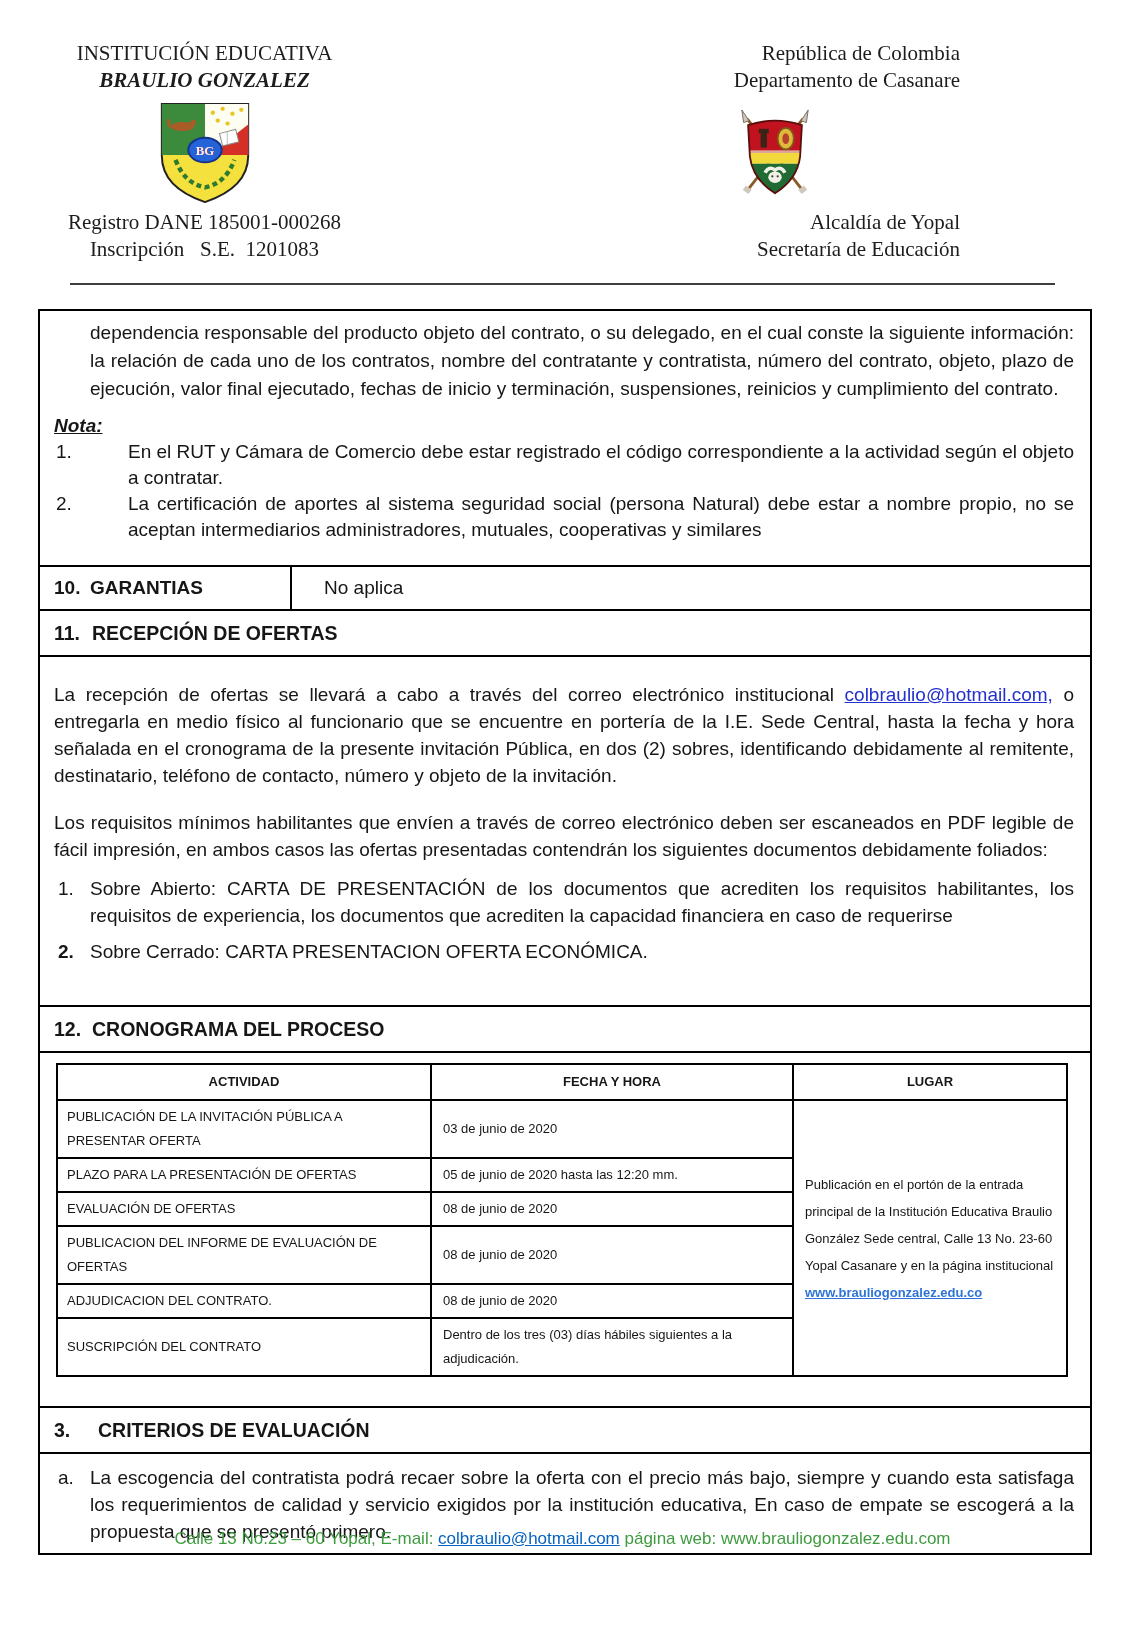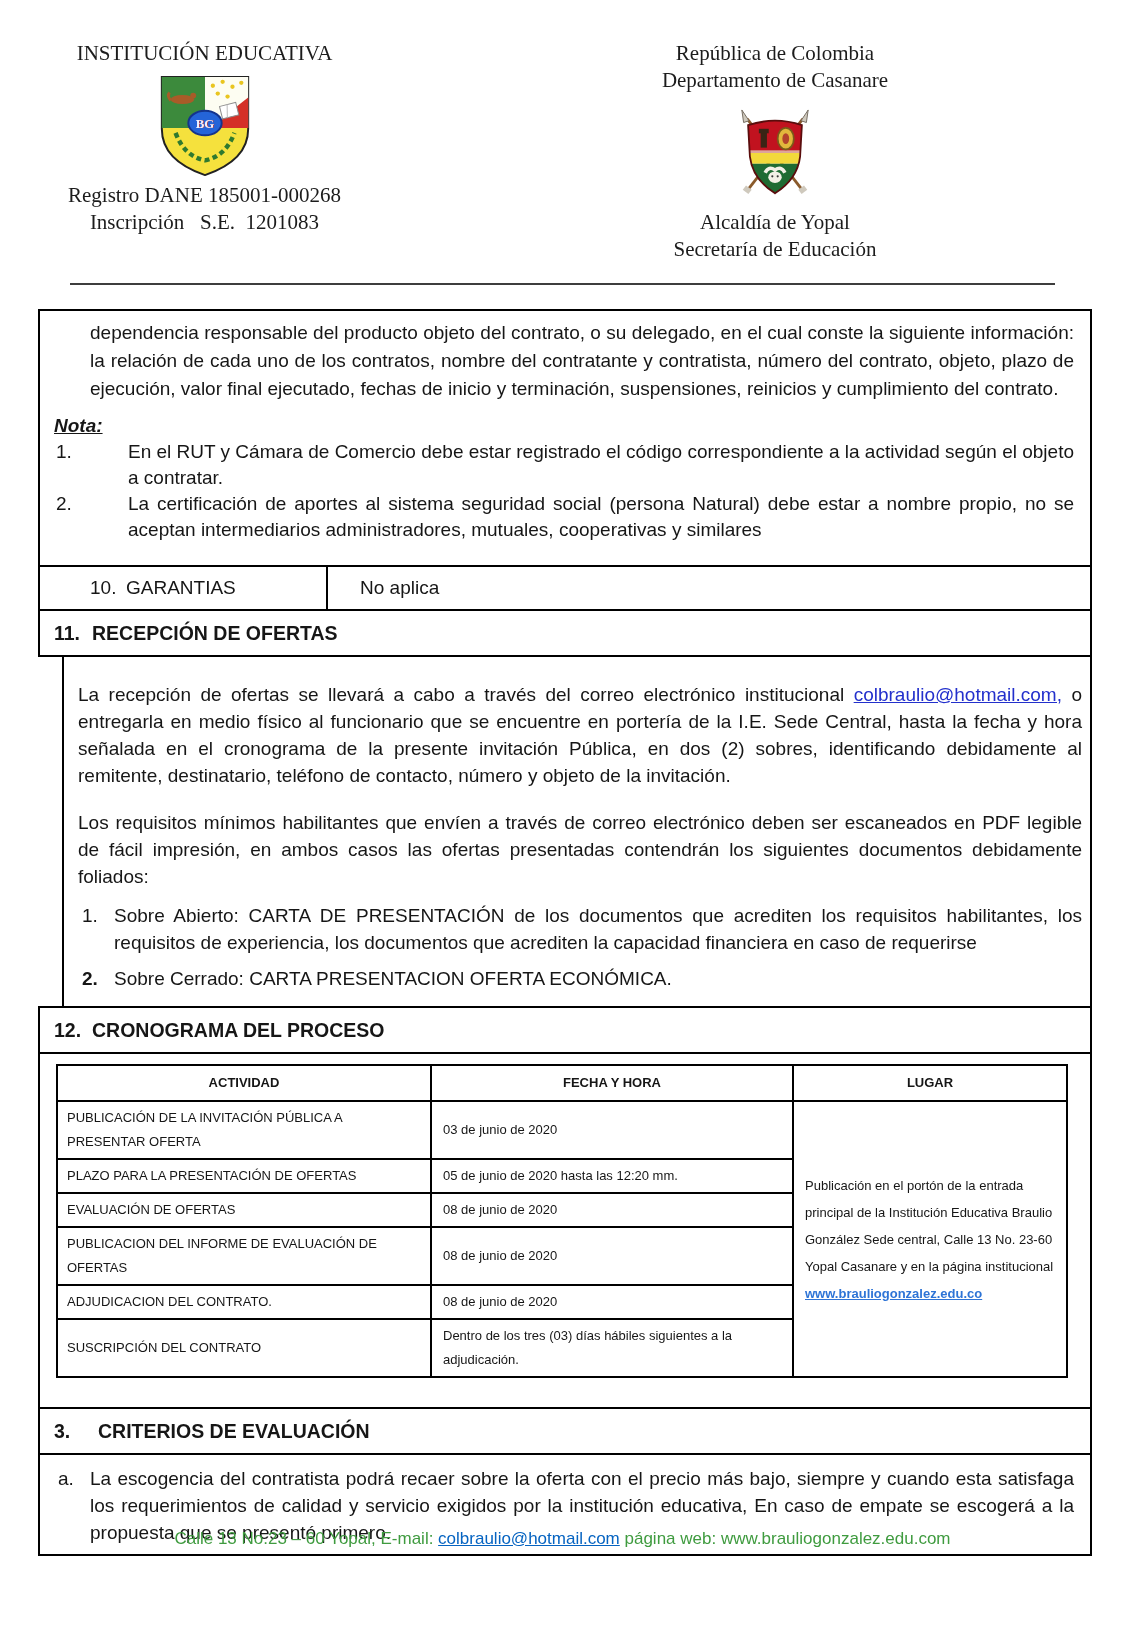--- a/index.html
+++ b/index.html
@@ -14,48 +14,48 @@
   html,body{background:#ffffff;}
   .page{
     position:relative; width:1125px; height:1638px; background:#ffffff;
     font-family:"Liberation Sans","DejaVu Sans",sans-serif; color:var(--text-ink);
     overflow:hidden; margin:0 auto;
   }
   
   .hdr-block{position:absolute; top:40px; text-align:center;
     font-family:"Liberation Serif","DejaVu Serif",serif; font-size:21px; line-height:27px; color:#1c1c1c;}
   .hdr-left{left:52px; width:305px;}
-  .hdr-right{left:590px; width:370px;}
+  .hdr-right{left:590px; width:370px;text-align:right;}
   .hdr-title2-left{font-weight:bold; font-style:italic;}
   .crest{display:block; margin:7px auto 4px auto;}
   .reg{white-space:pre; line-height:27px;}
   .hdr-rule{position:absolute; top:283px; left:70px; width:985px; border-top:2px solid #3d3d3d;}
   
   .content{position:absolute; top:309px; left:38px; width:1054px; font-size:19px;}
   .box{border:2px solid var(--border-black); margin-top:-2px; background:#fff;}
   .box:first-child{margin-top:0;}
   
   .box-intro{min-height:258px; padding:8px 16px 4px 14px;}
   .intro-p{margin-left:36px; text-align:justify; line-height:28px;}
   .nota-label{margin-top:10px; line-height:26px; font-weight:bold; text-decoration:underline;font-style:italic;}
   .nlist .li{display:flex; line-height:26px;}
   .nlist .num{flex:0 0 36px; padding-left:2px;}
   .nlist .txt{flex:1; text-align:justify;margin-left:38px;}
   
   .box-garantias{height:46px; display:flex; align-items:stretch;}
   .g-left{flex:0 0 252px; border-right:2px solid var(--border-black);
-    display:flex; align-items:center; padding-left:14px; font-weight:normal;margin-left:36px;}
+    display:flex; align-items:center; padding-left:14px; font-weight:bold;}
   .g-left .num{width:36px;}
   .g-right{flex:1; display:flex; align-items:center; padding-left:32px;}
   
   .box-sec{height:48px; display:flex; align-items:center; padding-left:14px; font-weight:bold; font-size:19.5px;}
   .box-sec .num{width:38px;}
   .box-sec3 .num{width:44px;}
   
-  .box-body{min-height:352px; padding:24px 8px 14px 14px;margin-left:24px;}
+  .box-body{min-height:352px; padding:24px 16px 14px 14px;}
   .jp{text-align:justify; line-height:27px;}
   .p2{margin-top:20px;}
   .dlist{margin-top:12px;}
   .dlist .li{display:flex; line-height:27px;}
   .dlist .li + .li{margin-top:9px;}
   .dlist .num{flex:0 0 36px; padding-left:4px;}
   .dlist .num.bold{font-weight:bold;}
   .dlist .txt{flex:1; text-align:justify;}
   
   .box-table{min-height:357px; padding:10px 10px 8px 16px;}
@@ -80,20 +80,21 @@
     color:var(--footer-green); font-size:17px; line-height:22px;}
   .footer-link{color:var(--footer-link-blue); text-decoration:underline;}
 </style>
 </head>
 <body>
 
 <div class="page">
 
   <div class="hdr-block hdr-left">
     <div>INSTITUCIÓN EDUCATIVA</div>
+    <div class="hdr-title2-left">BRAULIO GONZALEZ</div>
     <svg class="crest" width="96" height="104" viewBox="0 0 96 106">
       <path d="M4,3 H92 V56 Q92,88 48,103 Q4,88 4,56 Z" fill="#f5e13d" stroke="#222" stroke-width="2"></path>
       <path d="M4,3 H48 V55 H4 Z" fill="#3c8a3c"></path>
       <path d="M48,3 H92 V55 H48 Z" fill="#fdfdf2"></path>
       <path d="M92,24 V55 H56 Q76,36 92,24 Z" fill="#d43027"></path>
       <g fill="#e9c520">
         <circle cx="56" cy="12" r="2.2"></circle>
           <circle cx="66" cy="8" r="2.2"></circle>
           <circle cx="76" cy="13" r="2.2"></circle>
         <circle cx="61" cy="20" r="2.2"></circle>

